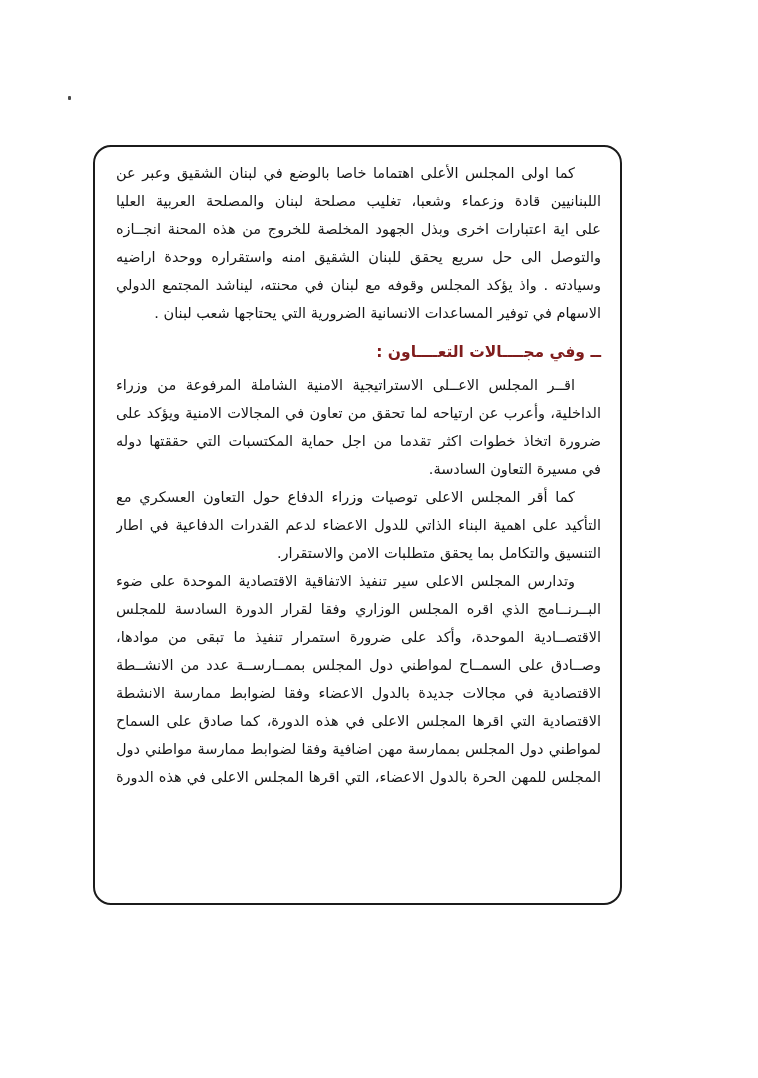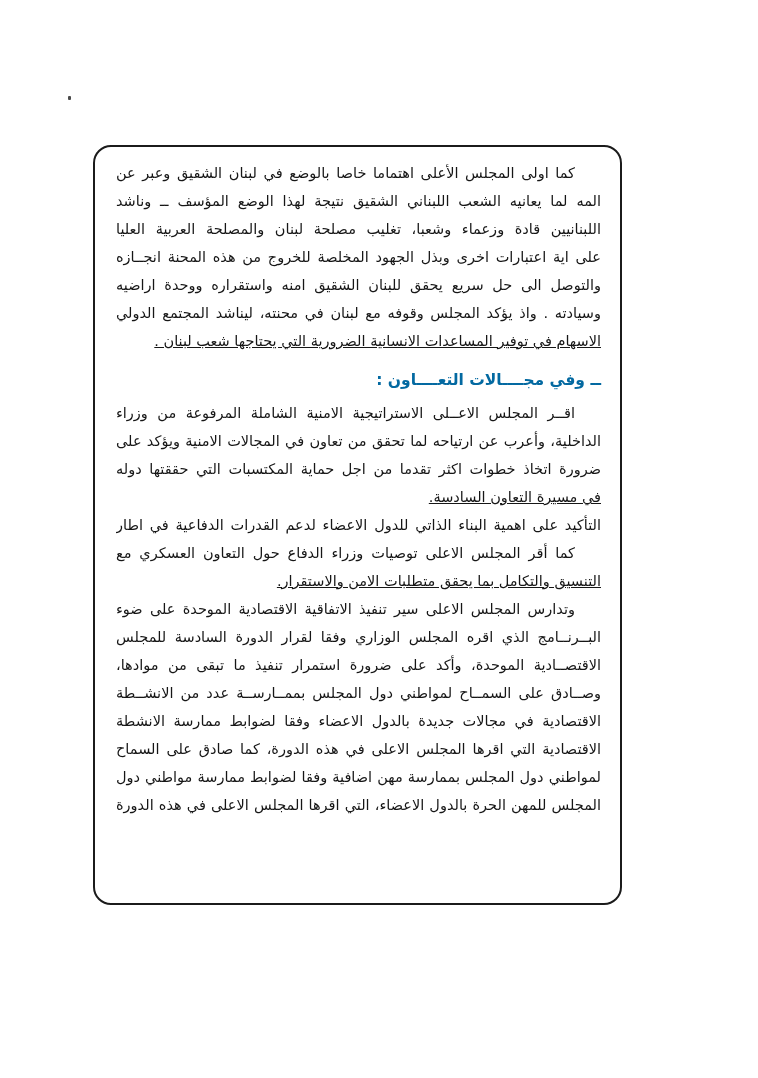--- a/index.html
+++ b/index.html
@@ -43,27 +43,27 @@
     overflow: hidden;
   }
   .para { margin: 0; }
   .t-line {
     text-align: justify;
     text-align-last: justify;
     max-height: 28px;
     overflow: hidden;
   }
   .t-line.first { padding-right: 26px; }
-  .t-line.last { text-align-last: right; text-decoration: underline; }
+  .t-line.last { text-align-last: right; }
   .heading {
     font-weight: bold;
     font-size: 15.5px;
     text-align: right;
     margin: 11px 0 5px 0;
-    color: #0369a1;
+    color: #7f1d1d;
   }
   .footer {
     position: absolute;
     top: 990px;
     left: 14px;
     width: 758px;
     text-align: center;
     direction: rtl;
     color: #101010;
     font-weight: bold;
@@ -73,37 +73,36 @@
 </style>
 </head>
 <body>
 
 <div class="page">
   <div class="speck"></div>
   <div class="frame">
     <div class="doc-body">
         <div class="para">
           <div class="t-line first">كما اولى المجلس الأعلى اهتماما خاصا بالوضع في لبنان الشقيق وعبر عن</div>
-          <div class="t-line">المه لما يعانيه الشعب اللبناني الشقيق نتيجة لهذا الوضع المؤسف ــ وناشد</div>
           <div class="t-line">اللبنانيين قادة وزعماء وشعبا، تغليب مصلحة لبنان والمصلحة العربية العليا</div>
           <div class="t-line">على اية اعتبارات اخرى وبذل الجهود المخلصة للخروج من هذه المحنة انجــازه</div>
           <div class="t-line">والتوصل الى حل سريع يحقق للبنان الشقيق امنه واستقراره ووحدة اراضيه</div>
           <div class="t-line">وسيادته . واذ يؤكد المجلس وقوفه مع لبنان في محنته، ليناشد المجتمع الدولي</div>
           <div class="t-line last">الاسهام في توفير المساعدات الانسانية الضرورية التي يحتاجها شعب لبنان .</div>
         </div>
         <div class="heading">ــ وفي مجــــالات التعــــاون :</div>
         <div class="para">
           <div class="t-line first">اقــر المجلس الاعــلى الاستراتيجية الامنية الشاملة المرفوعة من وزراء</div>
           <div class="t-line">الداخلية، وأعرب عن ارتياحه لما تحقق من تعاون في المجالات الامنية ويؤكد على</div>
           <div class="t-line">ضرورة اتخاذ خطوات اكثر تقدما من اجل حماية المكتسبات التي حققتها دوله</div>
           <div class="t-line last">في مسيرة التعاون السادسة.</div>
         </div>
         <div class="para">
+          <div class="t-line first">كما أقر المجلس الاعلى توصيات وزراء الدفاع حول التعاون العسكري مع</div>
           <div class="t-line">التأكيد على اهمية البناء الذاتي للدول الاعضاء لدعم القدرات الدفاعية في اطار</div>
-          <div class="t-line first">كما أقر المجلس الاعلى توصيات وزراء الدفاع حول التعاون العسكري مع</div>
           <div class="t-line last">التنسيق والتكامل بما يحقق متطلبات الامن والاستقرار.</div>
         </div>
         <div class="para">
           <div class="t-line first">وتدارس المجلس الاعلى سير تنفيذ الاتفاقية الاقتصادية الموحدة على ضوء</div>
           <div class="t-line">البــرنــامج الذي اقره المجلس الوزاري وفقا لقرار الدورة السادسة للمجلس</div>
           <div class="t-line">الاقتصــادية الموحدة، وأكد على ضرورة استمرار تنفيذ ما تبقى من موادها،</div>
           <div class="t-line">وصــادق على السمــاح لمواطني دول المجلس بممــارســة عدد من الانشــطة</div>
           <div class="t-line">الاقتصادية في مجالات جديدة بالدول الاعضاء وفقا لضوابط ممارسة الانشطة</div>
           <div class="t-line">الاقتصادية التي اقرها المجلس الاعلى في هذه الدورة، كما صادق على السماح</div>
           <div class="t-line">لمواطني دول المجلس بممارسة مهن اضافية وفقا لضوابط ممارسة مواطني دول</div>

